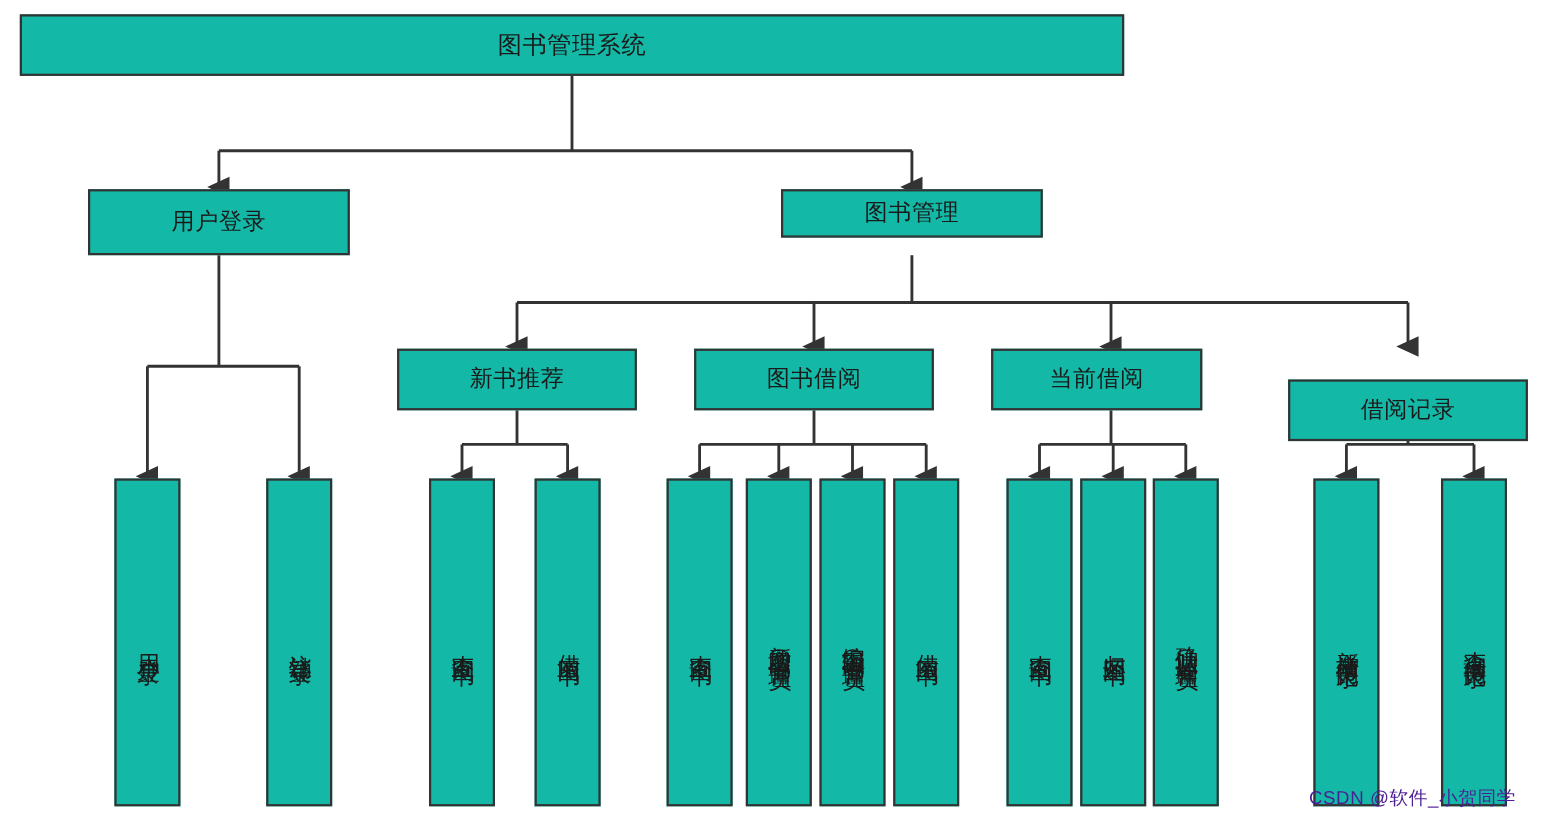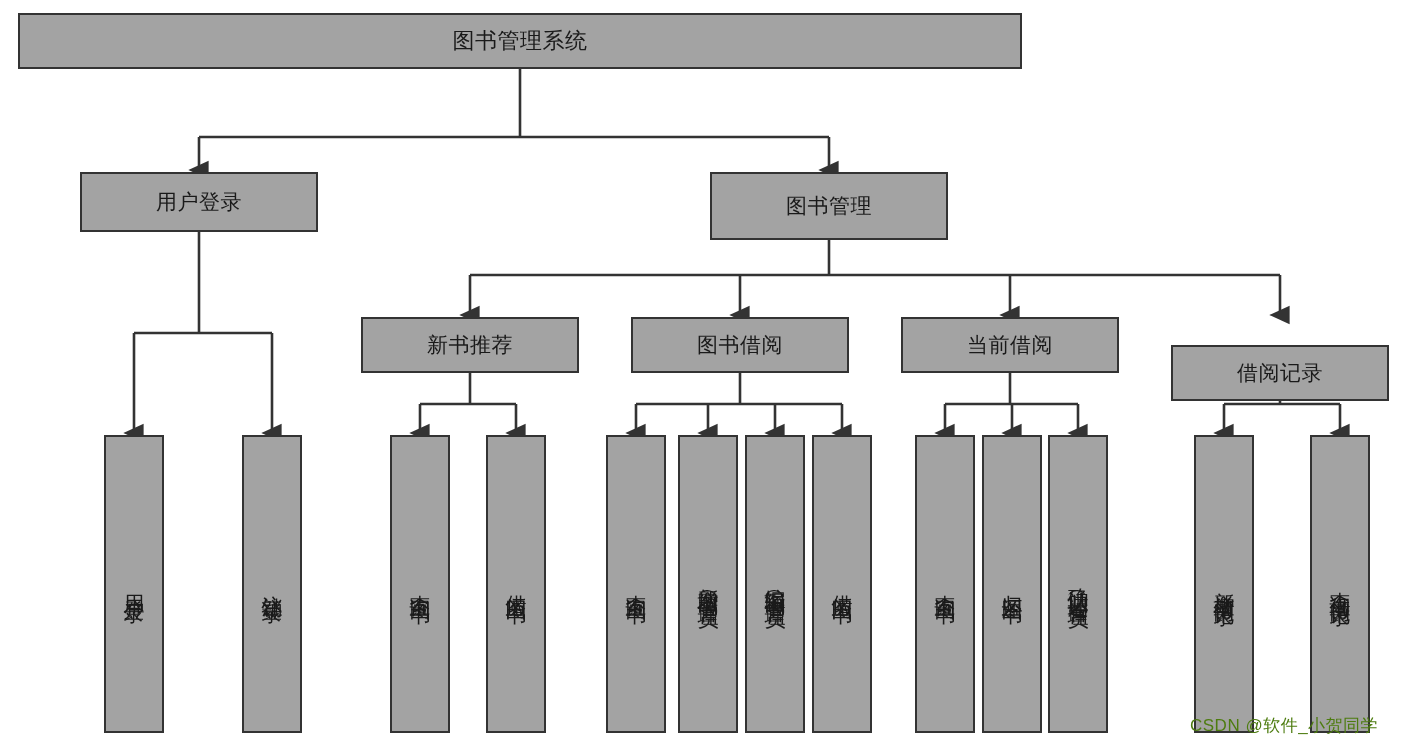--- a/index.html
+++ b/index.html
@@ -21,21 +21,21 @@
   #diagram-svg {
     position: absolute;
     left: 0;
     top: 0;
     width: 1405px;
     height: 747px;
   }
   .node {
     position: absolute;
     box-sizing: border-box;
-    background: #a3a3a3;
+    background: #14b8a6;
     border: 2px solid #333333;
     display: flex;
     align-items: center;
     justify-content: center;
     color: #1a1a1a;
     text-align: center;
     z-index: 2;
   }
   .node-label {
     display: block;
@@ -118,30 +118,30 @@
       </g>
   </svg>
 
   <div id="node-layer">
       <div class="node horizontal level-0" style="left: 18px; top: 13px; width: 1004px; height: 56px;">
         <span class="node-label">图书管理系统</span>
       </div>
       <div class="node horizontal level-1" style="left: 80px; top: 172px; width: 238px; height: 60px;">
         <span class="node-label">用户登录</span>
       </div>
-      <div class="node horizontal level-1" style="left: 710px; top: 172px; width: 238px; height: 68px;">
+      <div class="node horizontal level-1" style="left: 710px; top: 172px; width: 238px; height: 44px;">
         <span class="node-label">图书管理</span>
       </div>
       <div class="node horizontal level-2" style="left: 361px; top: 317px; width: 218px; height: 56px; align-items: center;">
         <span class="node-label">新书推荐</span>
       </div>
       <div class="node horizontal level-2" style="left: 631px; top: 317px; width: 218px; height: 56px; text-align: center;">
         <span class="node-label">图书借阅</span>
       </div>
-      <div class="node horizontal level-2" style="left: 901px; top: 317px; width: 218px; height: 56px; align-items: center;">
+      <div class="node horizontal level-2" style="left: 901px; top: 317px; width: 192px; height: 56px; align-items: center;">
         <span class="node-label">当前借阅</span>
       </div>
       <div class="node horizontal level-2" style="left: 1171px; top: 317px; width: 218px; height: 56px; margin-top: 28px;">
         <span class="node-label">借阅记录</span>
       </div>
       <div class="node vertical level-3" style="left: 104px; top: 435px; width: 60px; height: 298px;">
         <span class="node-label">用户登录</span>
       </div>
       <div class="node vertical level-3" style="left: 242px; top: 435px; width: 60px; height: 298px;">
         <span class="node-label">注销登录</span>
@@ -174,15 +174,15 @@
         <span class="node-label">确认归还（管理员）</span>
       </div>
       <div class="node vertical level-3" style="left: 1194px; top: 435px; width: 60px; height: 298px;">
         <span class="node-label">新增借阅记录</span>
       </div>
       <div class="node vertical level-3" style="left: 1310px; top: 435px; width: 60px; height: 298px;">
         <span class="node-label">查询借阅记录</span>
       </div>
     </div>
 
-  <div class="watermark" style="left: 1190px; top: 714px; color: #4d7c0f;">CSDN @软件_小贺同学</div>
+  <div class="watermark" style="left: 1190px; top: 714px; color: #4c1d95;">CSDN @软件_小贺同学</div>
 
 </div>
 
 </body></html>

